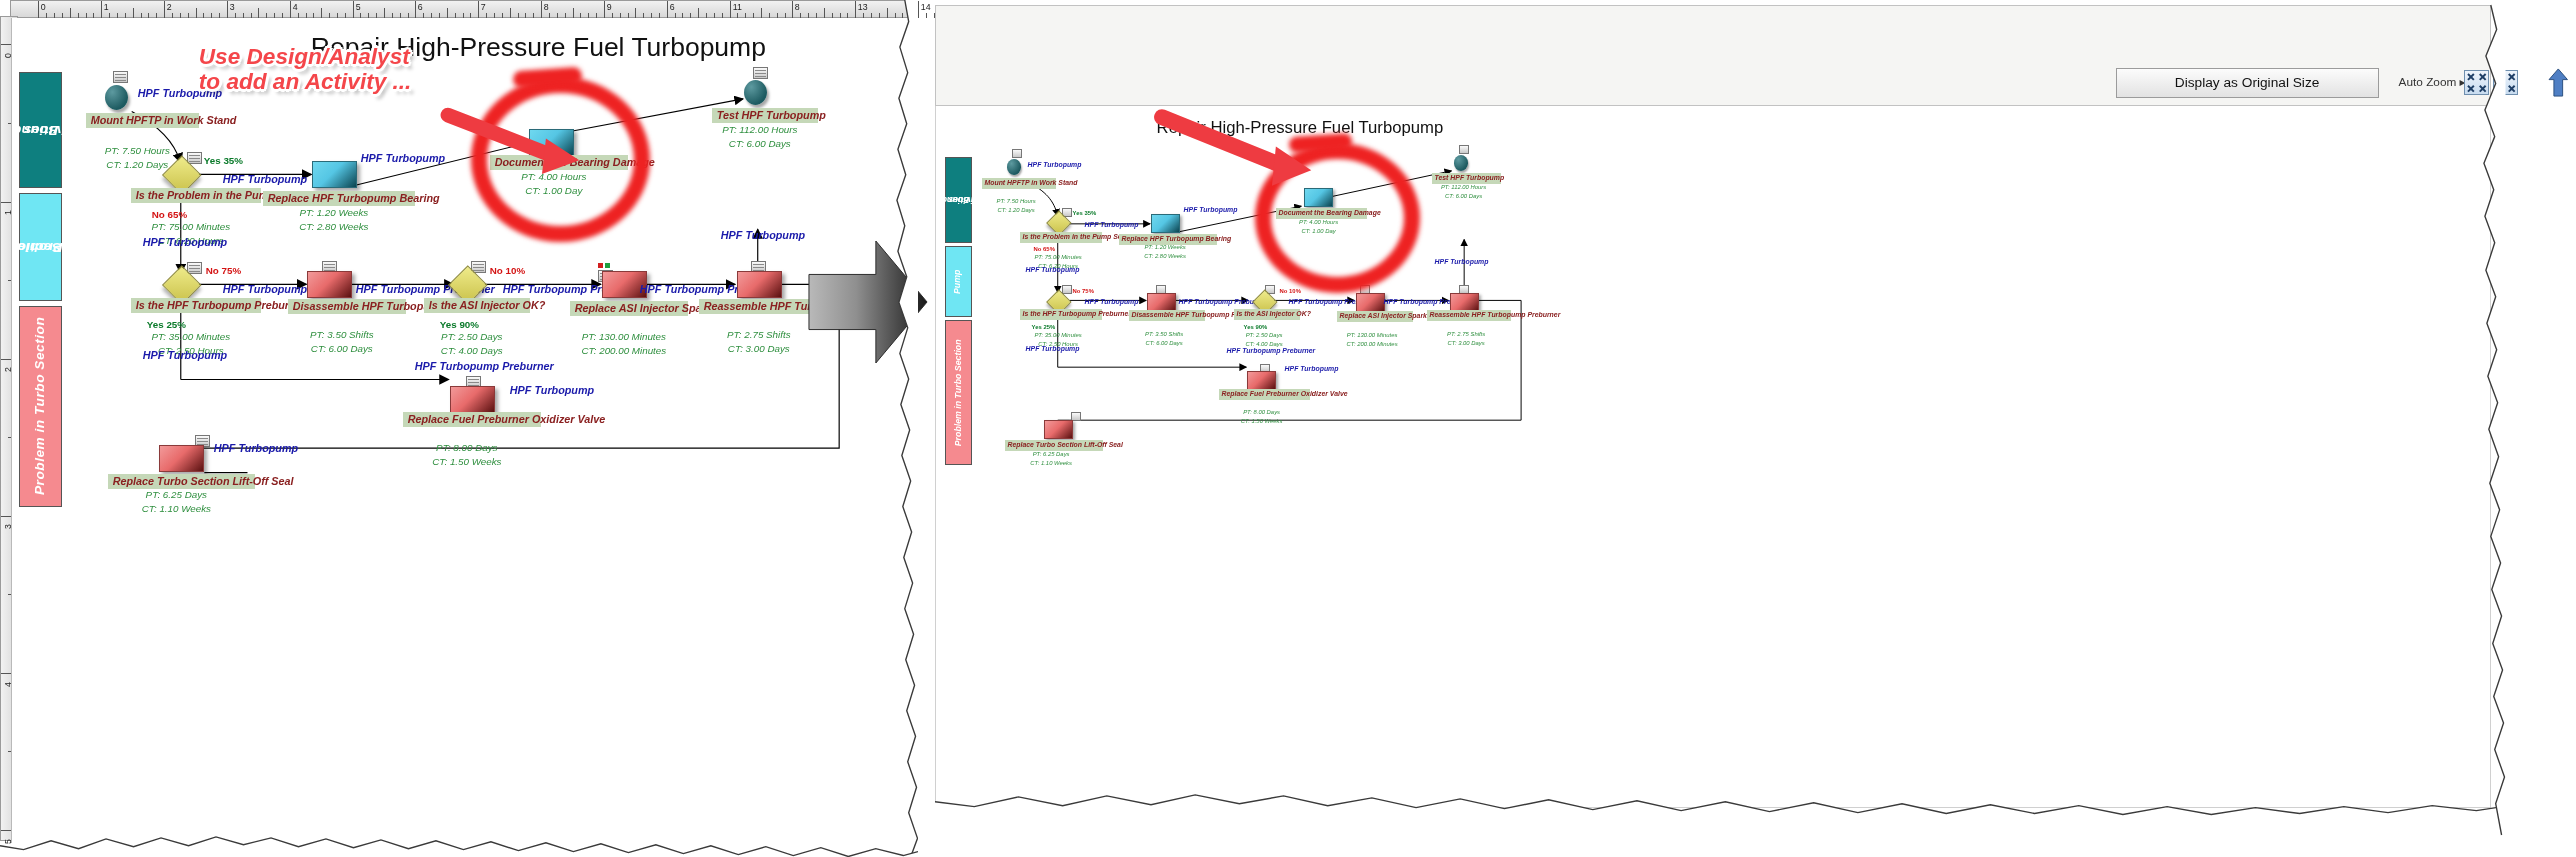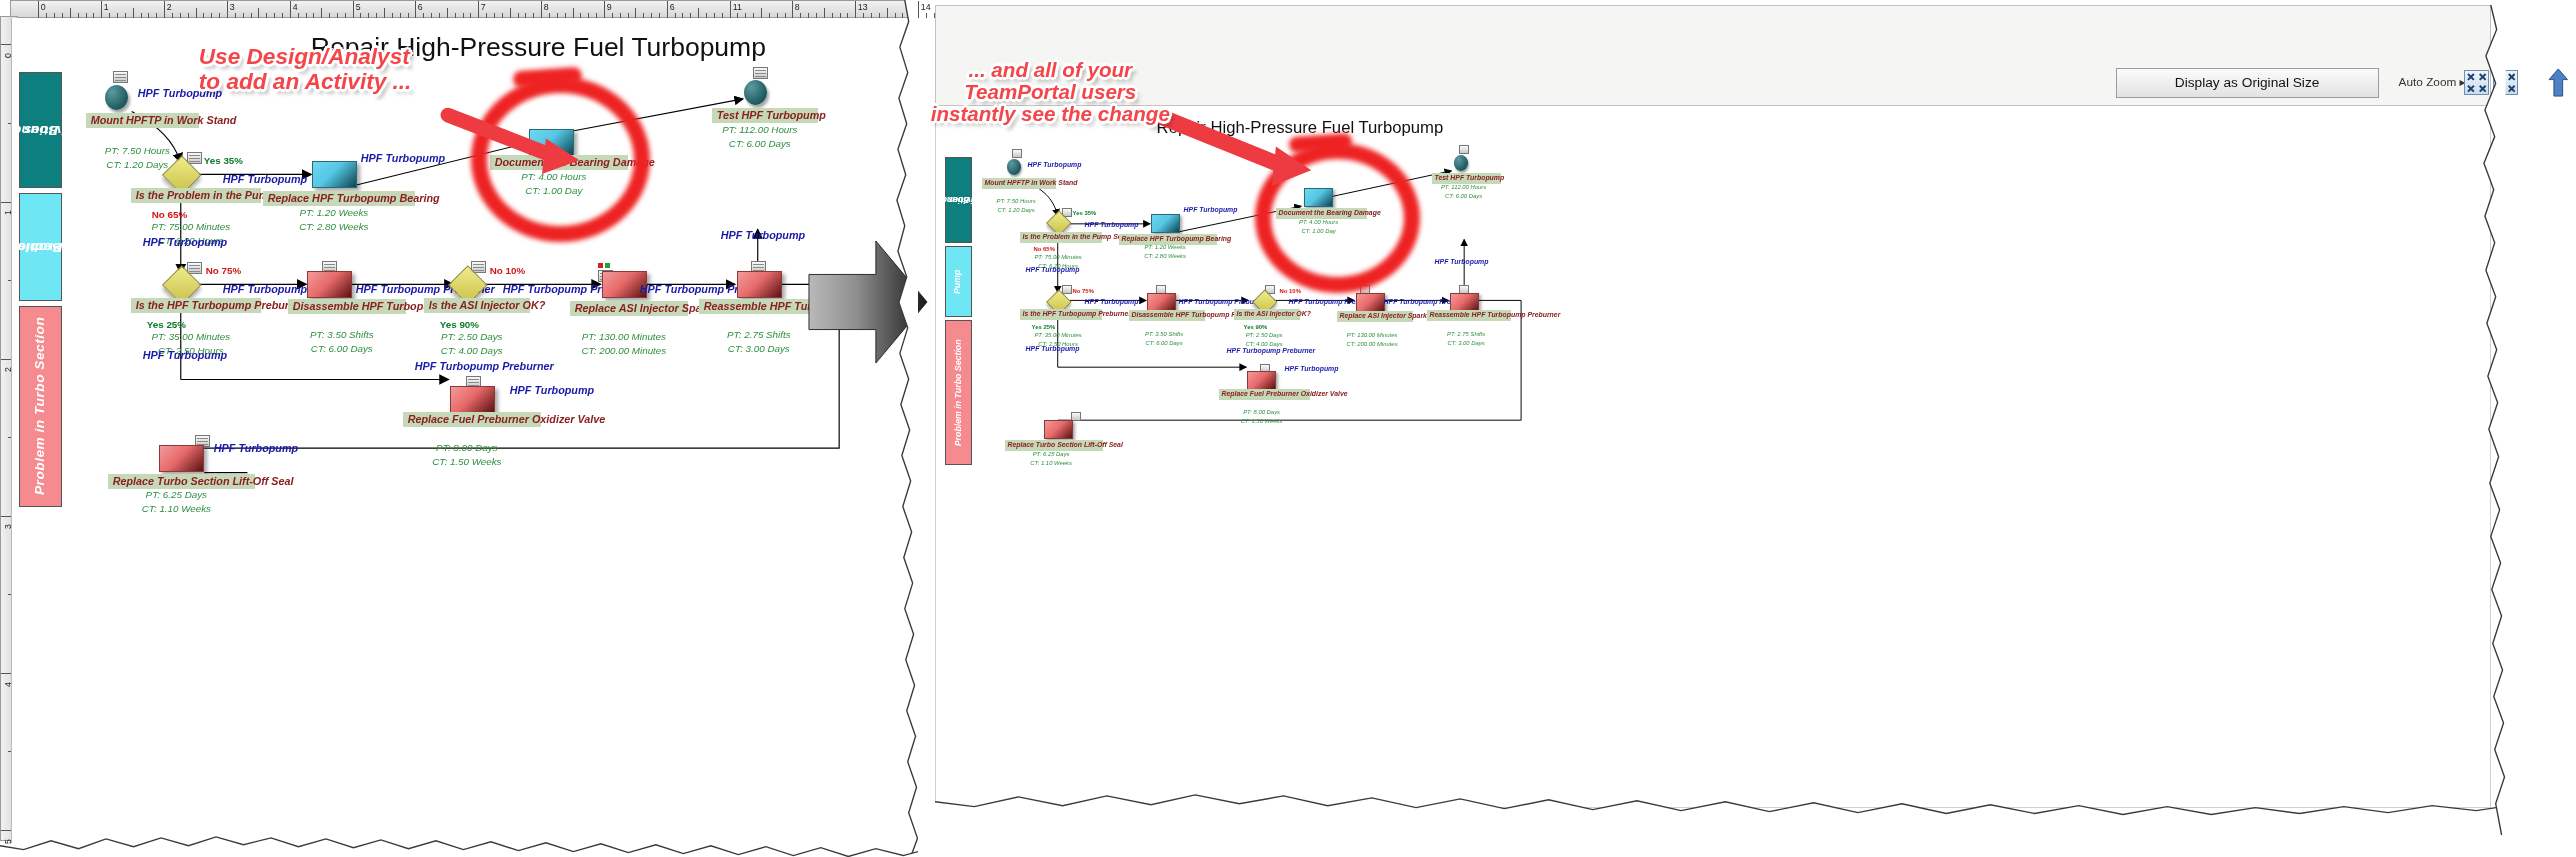--- a/index.html
+++ b/index.html
@@ -788,25 +788,20 @@
 
     <div class="ring" style="left:319px;top:37px;width:133px;height:118px;"></div>
     <div class="ring-tail" style="left:353px;top:29.5px;width:63px;height:15.7px;transform:rotate(-4deg);"></div>
   </div>
 
   <svg style="position:absolute;left:245px;top:106px;width:167px;height:79px;overflow:visible;z-index:20;" viewBox="0 0 170 80" width="167" height="79">
     <path d="M4,6 L128,56" stroke="#ee3b41" stroke-width="16" stroke-linecap="round"></path>
     <path d="M120,36 L156,60 L116,76 Z" fill="#ee3b41"></path>
   </svg>
 
-  <div class="annot" style="left:17.7px;top:54px;font-size:20.6px;text-align:center;z-index:25;">
-    <div>... and all of your</div>
-    <div>TeamPortal users</div>
-    <div>instantly see the change</div>
-  </div>
 
   <svg style="position:absolute;left:1567px;top:0;width:25.5px;height:830px;overflow:visible;" viewBox="0 0 26 845" preserveAspectRatio="none">
     <path d="M26,0 L11,0 L17,25 L6,52 L16,80 L5,107 L15,134 L4,161 L14,188 L5,215
              L15,242 L6,270 L16,297 L7,324 L17,351 L8,378 L18,405 L9,432 L19,460
              L10,487 L20,514 L11,541 L21,568 L12,595 L22,622 L13,650 L23,677
              L14,704 L24,731 L15,758 L25,786 L16,813 L22,845 L26,845 Z" fill="#fff"></path>
     <path d="M11,0 L17,25 L6,52 L16,80 L5,107 L15,134 L4,161 L14,188 L5,215
              L15,242 L6,270 L16,297 L7,324 L17,351 L8,378 L18,405 L9,432 L19,460
              L10,487 L20,514 L11,541 L21,568 L12,595 L22,622 L13,650 L23,677
              L14,704 L24,731 L15,758 L25,786 L16,813 L22,845" fill="none" stroke="#3a3a3a" stroke-width="1.4"></path>

